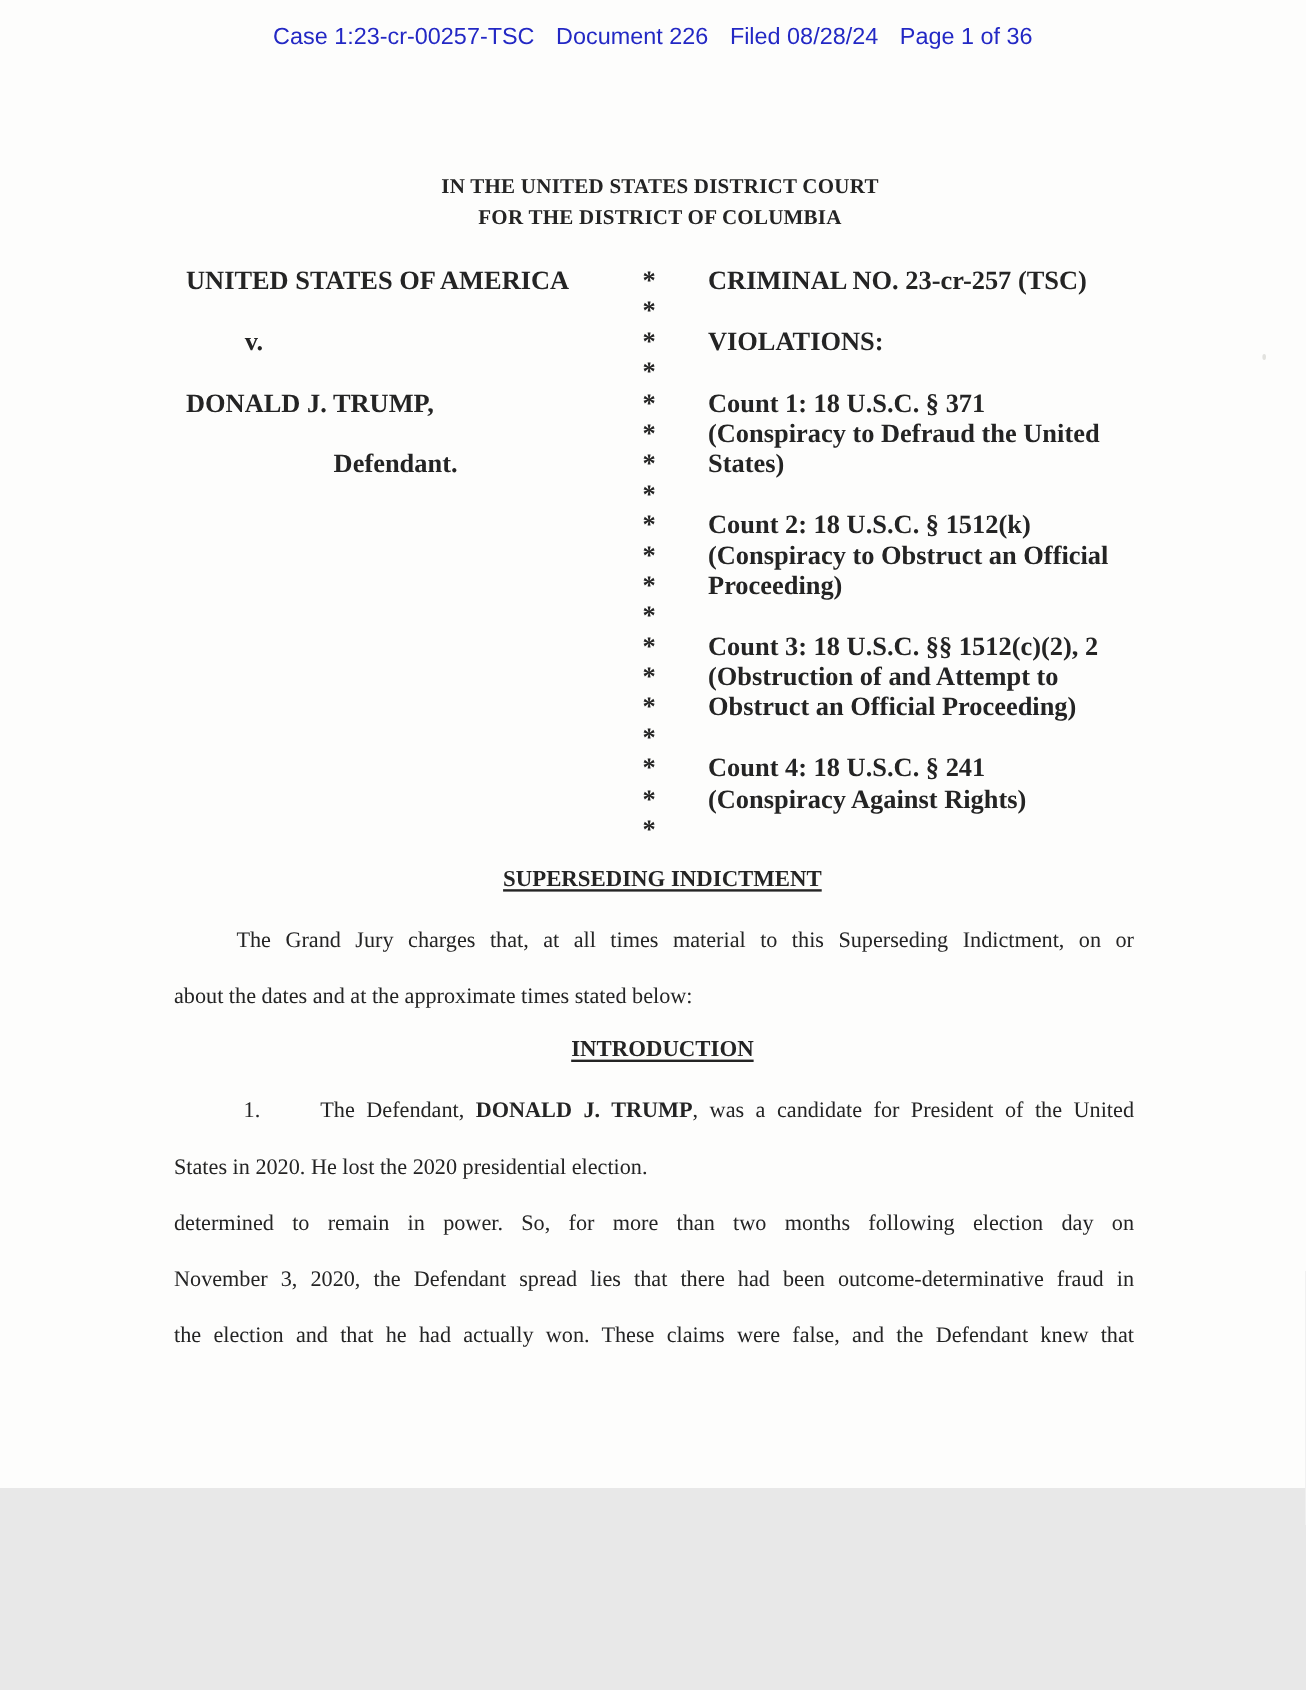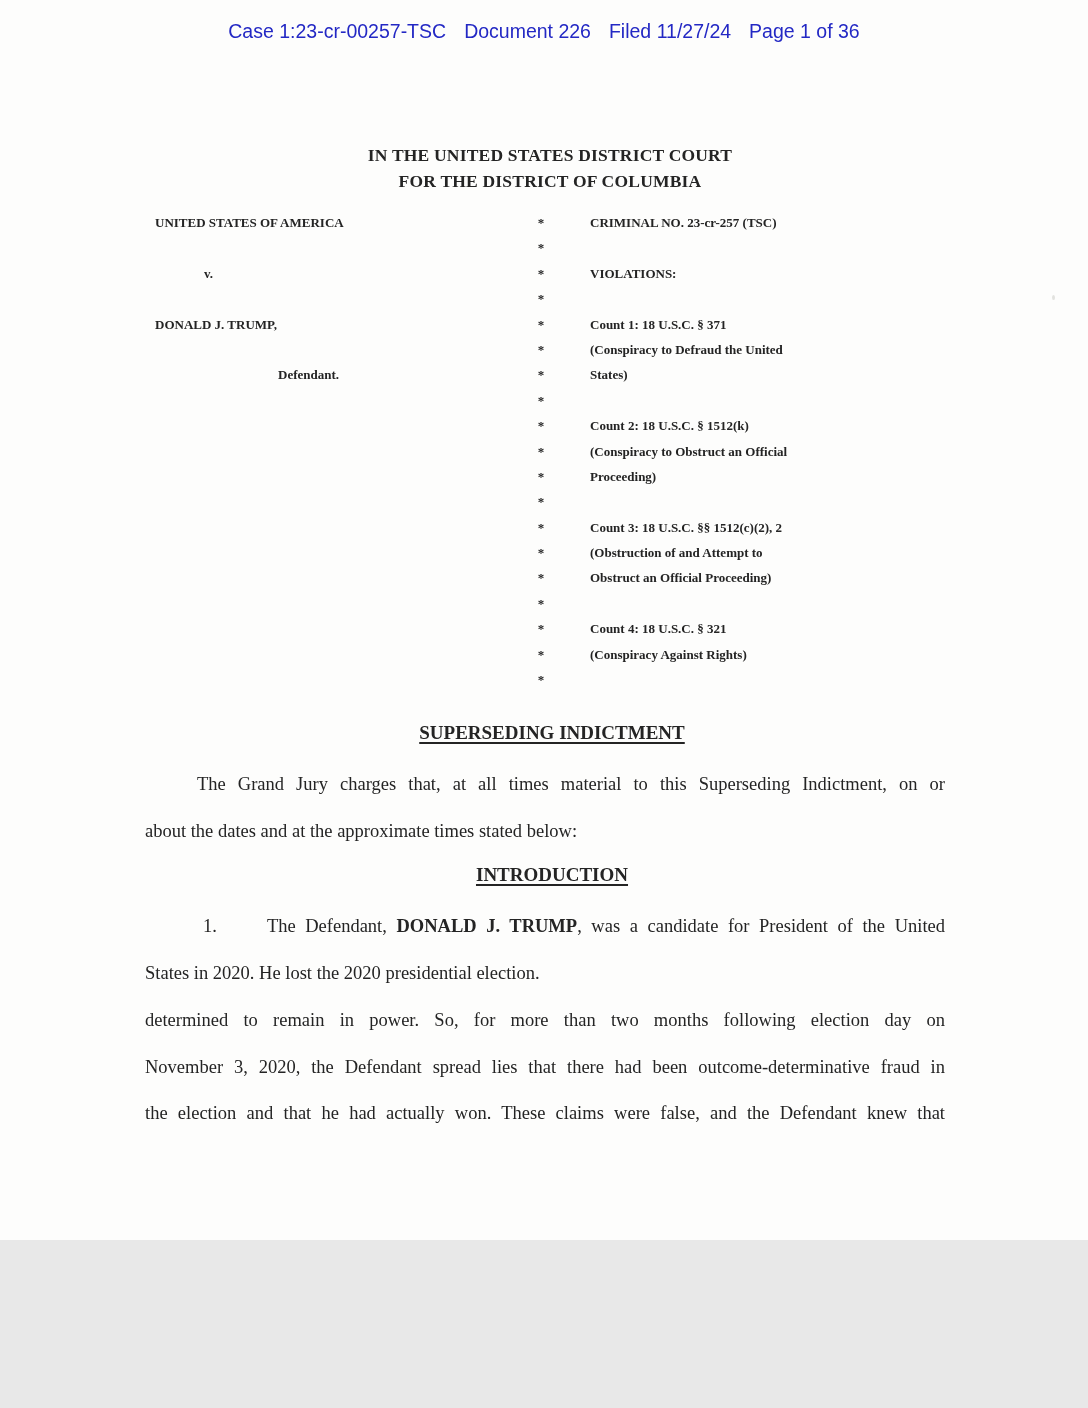--- a/index.html
+++ b/index.html
@@ -34,27 +34,27 @@
     text-align: center;
     font-weight: bold;
     font-size: 17.5px;
     line-height: 26px;
     letter-spacing: 0.2px;
   }
 
   
   .caption {
     position: absolute;
-    top: 210px; left: 155px;
+    top: 221px; left: 155px;
     width: 794px;
     display: grid;
     grid-template-columns: 355px 62px 1fr;
     grid-auto-rows: 25.4px;
     font-weight: bold;
-    font-size: 13px;
+    font-size: 22px;
     line-height: 25.4px;
   }
   .cl { white-space: nowrap; }
   .cl.ind-v { padding-left: 49px; }
   .cl.ind-d { padding-left: 123px; }
   .cs { text-align: center; }
   .cr { padding-left: 18px; white-space: nowrap; }
 
   
   .h-center {
@@ -99,21 +99,21 @@
   }
 </style>
 </head>
 <body>
 
 <div class="page">
 
   <div class="stamp">
     <span>Case 1:23-cr-00257-TSC</span>
     <span>Document 226</span>
-    <span>Filed 11/27/24</span>
+    <span>Filed 08/28/24</span>
     <span>Page 1 of 36</span>
   </div>
 
   <div class="court-title">
     <div>IN THE UNITED STATES DISTRICT COURT</div>
     <div>FOR THE DISTRICT OF COLUMBIA</div>
   </div>
 
   <div class="caption">
 
@@ -176,21 +176,21 @@
     <div class="cl"></div>
     <div class="cs">*</div>
     <div class="cr">Obstruct an Official Proceeding)</div>
 
     <div class="cl"></div>
     <div class="cs">*</div>
     <div class="cr"></div>
 
     <div class="cl"></div>
     <div class="cs">*</div>
-    <div class="cr">Count 4: 18 U.S.C. § 321</div>
+    <div class="cr">Count 4: 18 U.S.C. § 241</div>
 
     <div class="cl"></div>
     <div class="cs">*</div>
     <div class="cr">(Conspiracy Against Rights)</div>
 
     <div class="cl"></div>
     <div class="cs">*</div>
     <div class="cr"></div>
   </div>
 

